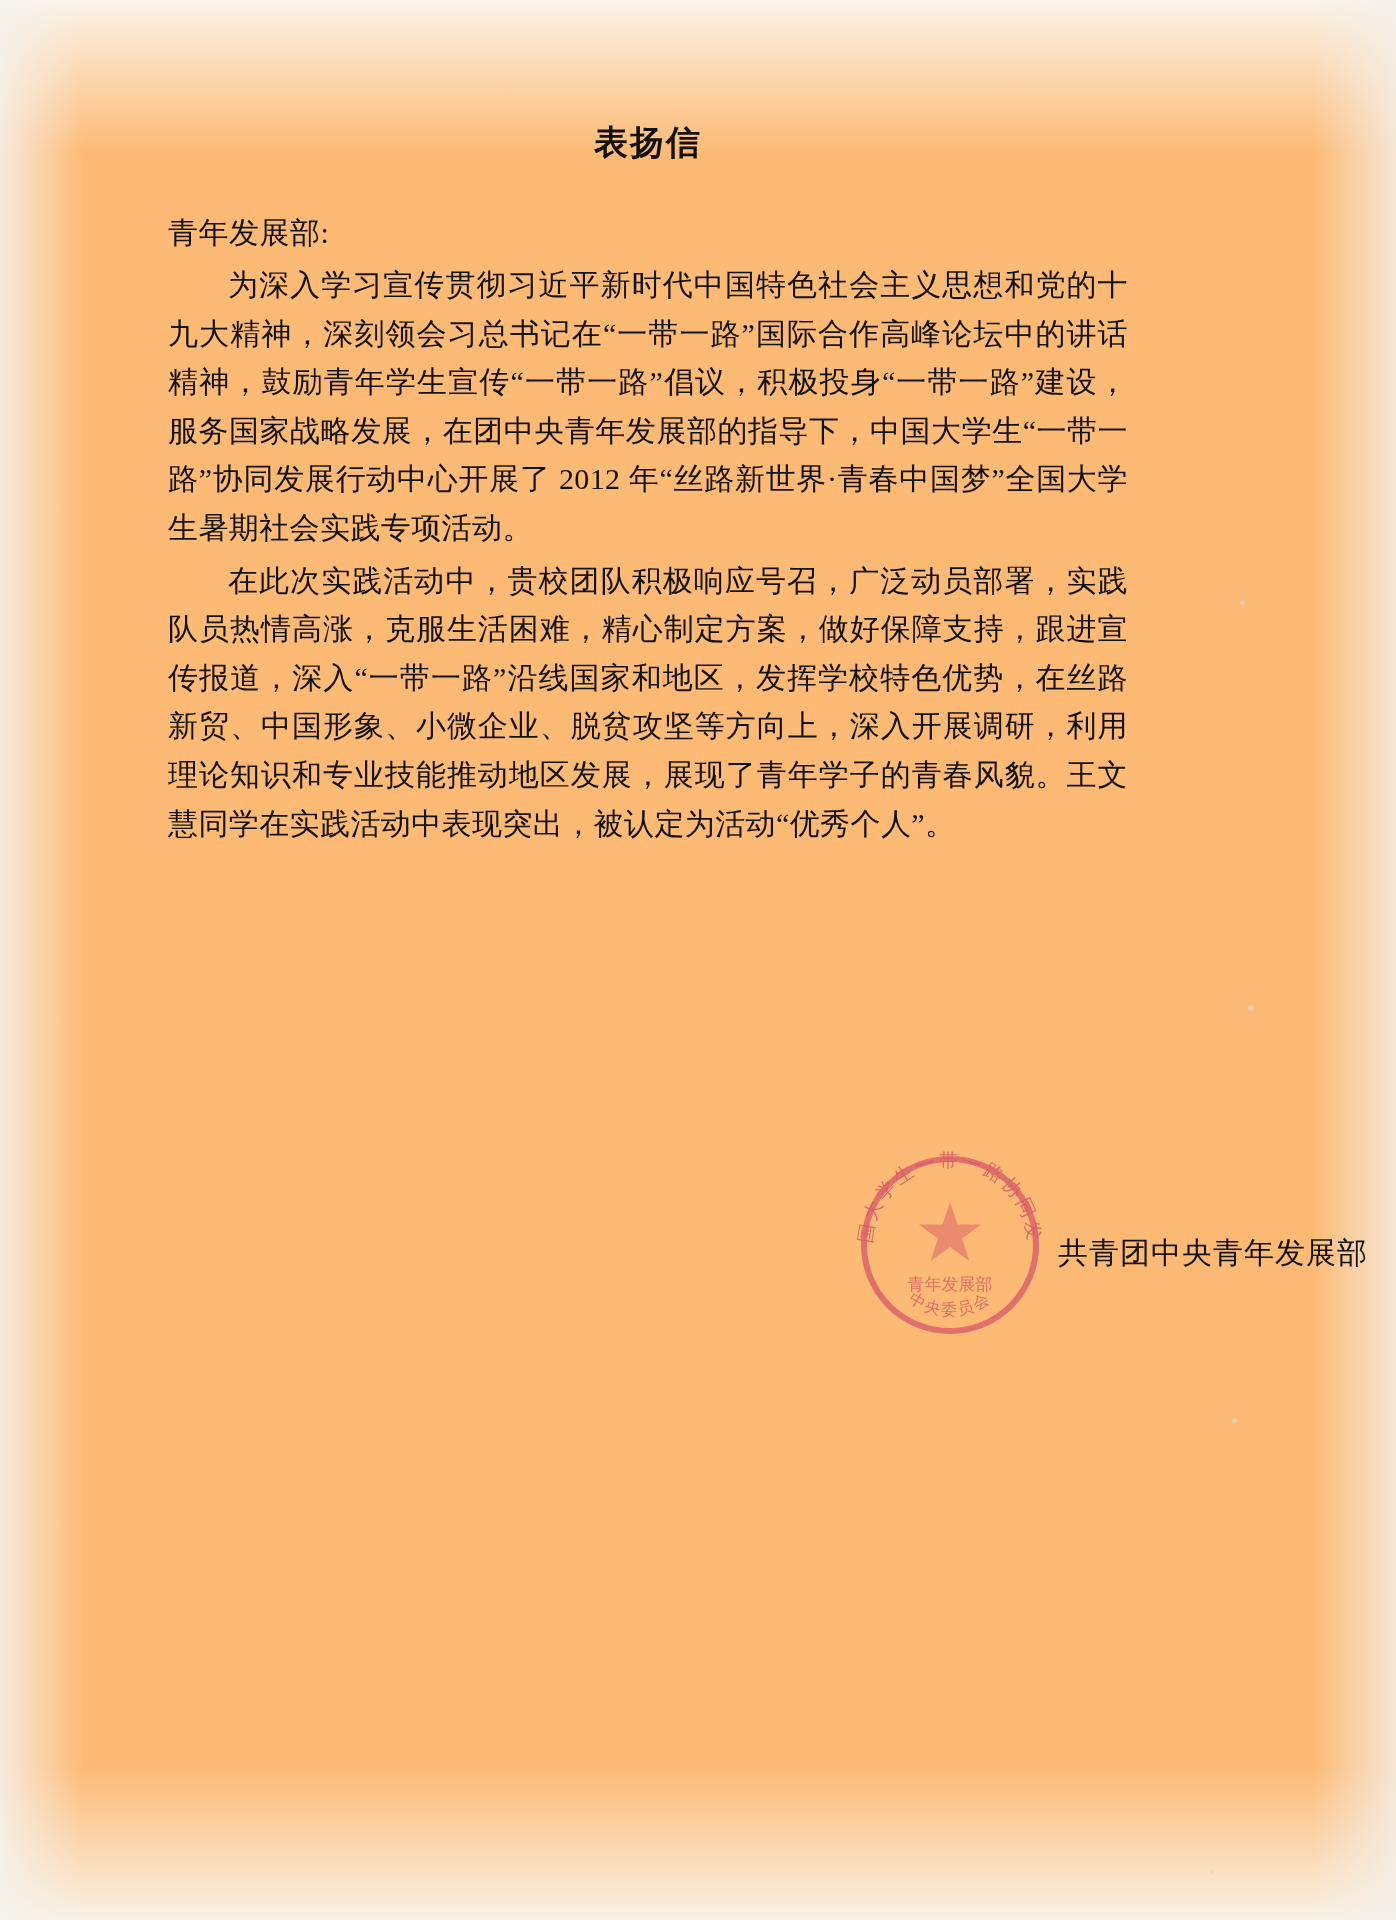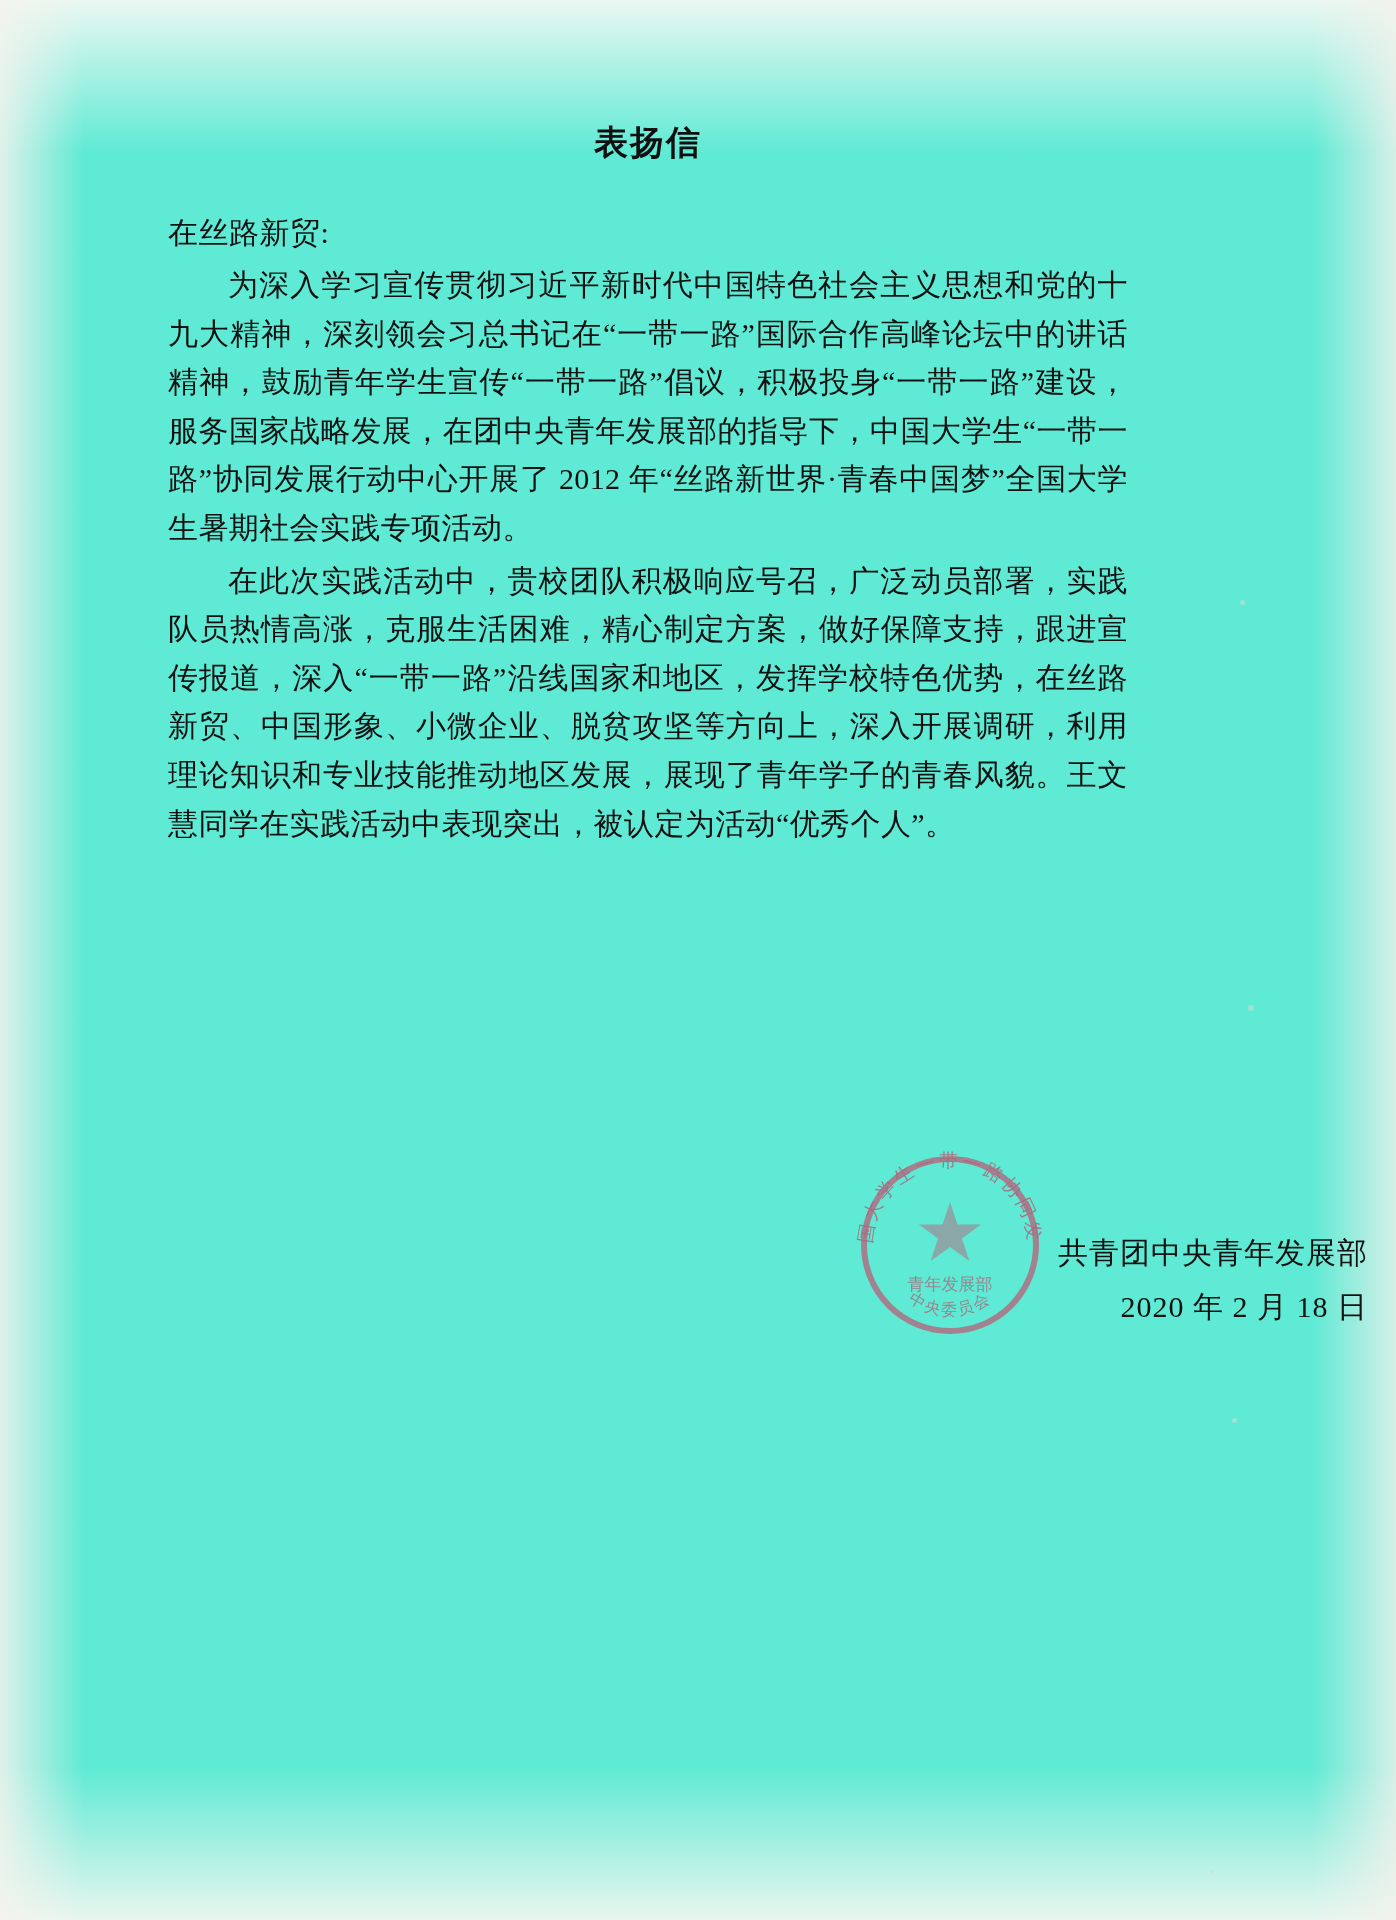--- a/index.html
+++ b/index.html
@@ -11,21 +11,21 @@
     height: 1920px;
     background: #ffffff;
     font-family: "Liberation Serif", serif;
     color: #141414;
     overflow: hidden;
     position: relative;
   }
   .page {
     position: absolute;
     inset: 0;
-    background: #5eead4;
+    background: #fdba74;
   }
   
   .paper-tint {
     position: absolute;
     inset: 0;
     background:
       linear-gradient(90deg, rgba(245,243,238,0.85) 0%, rgba(255,255,255,0) 6%, rgba(255,255,255,0) 94%, rgba(243,241,236,0.8) 100%),
       linear-gradient(180deg, rgba(250,249,245,0.9) 0%, rgba(255,255,255,0) 8%, rgba(255,255,255,0) 92%, rgba(248,247,242,0.9) 100%);
     pointer-events: none;
   }
@@ -108,21 +108,21 @@
 </style>
 </head>
 <body>
 
 <div class="page">
   <div class="paper-tint"></div>
 
   <div class="content">
     <h1 class="doc-title">表扬信</h1>
 
-    <p class="salutation">在丝路新贸:</p>
+    <p class="salutation">青年发展部:</p>
 
     <p class="para">为深入学习宣传贯彻习近平新时代中国特色社会主义思想和党的十九大精神，深刻领会习总书记在“一带一路”国际合作高峰论坛中的讲话精神，鼓励青年学生宣传“一带一路”倡议，积极投身“一带一路”建设，服务国家战略发展，在团中央青年发展部的指导下，中国大学生“一带一路”协同发展行动中心开展了 2012 年“丝路新世界·青春中国梦”全国大学生暑期社会实践专项活动。</p>
     <p class="para">在此次实践活动中，贵校团队积极响应号召，广泛动员部署，实践队员热情高涨，克服生活困难，精心制定方案，做好保障支持，跟进宣传报道，深入“一带一路”沿线国家和地区，发挥学校特色优势，在丝路新贸、中国形象、小微企业、脱贫攻坚等方向上，深入开展调研，利用理论知识和专业技能推动地区发展，展现了青年学子的青春风貌。王文慧同学在实践活动中表现突出，被认定为活动“优秀个人”。</p>
   </div>
 
   <div class="seal">
     <svg width="210" height="210" viewBox="0 0 210 210" xmlns="http://www.w3.org/2000/svg">
       <defs>
         <path id="arcTop" d="M 27,105 A 78,78 0 0 1 183,105"></path>
         <path id="arcBottom" d="M 35,105 A 70,70 0 0 0 175,105"></path>
@@ -134,20 +134,19 @@
       <text class="seal-text" font-size="16" letter-spacing="2" opacity="0.8">
         <textPath href="#arcBottom" startOffset="50%" text-anchor="middle">中央委员会</textPath>
       </text>
       <text class="seal-text" x="105" y="150" font-size="17" text-anchor="middle" opacity="0.8">青年发展部</text>
       <path d="M105 62 l7.5 22.5 23.6 0 -19.1 14 7.3 22.6 -19.3 -14 -19.3 14 7.3 -22.6 -19.1 -14 23.6 0 Z" fill="#cf4166" opacity="0.55"></path>
     </svg>
   </div>
 
   <div class="signature-block">
     <div class="sign-org">共青团中央青年发展部</div>
-    <div class="sign-date">2020 年 2 月 18 日</div>
   </div>
 
   <div class="artifact" style="left:1240px; top:600px; width:5px; height:5px;"></div>
   <div class="artifact" style="left:1248px; top:1005px; width:6px; height:6px;"></div>
   <div class="artifact" style="left:1232px; top:1418px; width:5px; height:5px;"></div>
   <div class="artifact" style="left:1210px; top:1870px; width:4px; height:4px;"></div>
 </div>
 
 </body></html>

